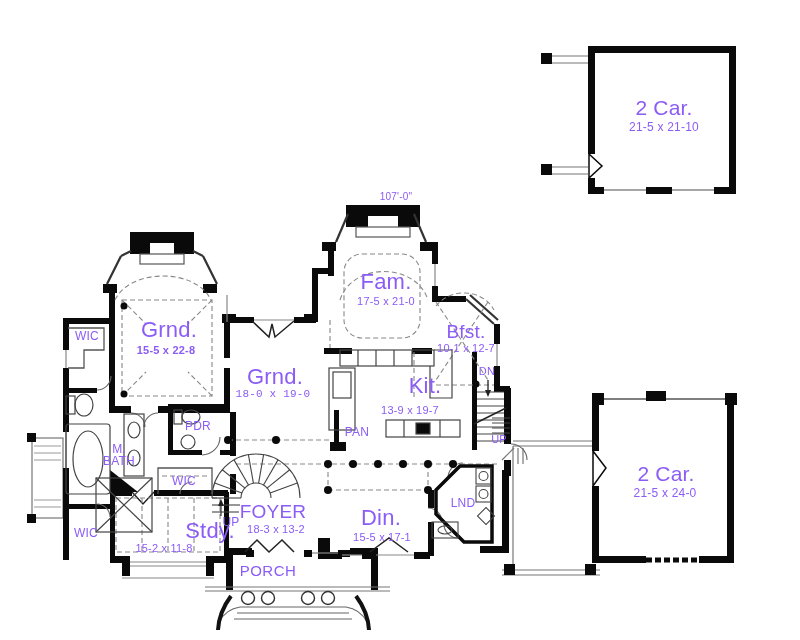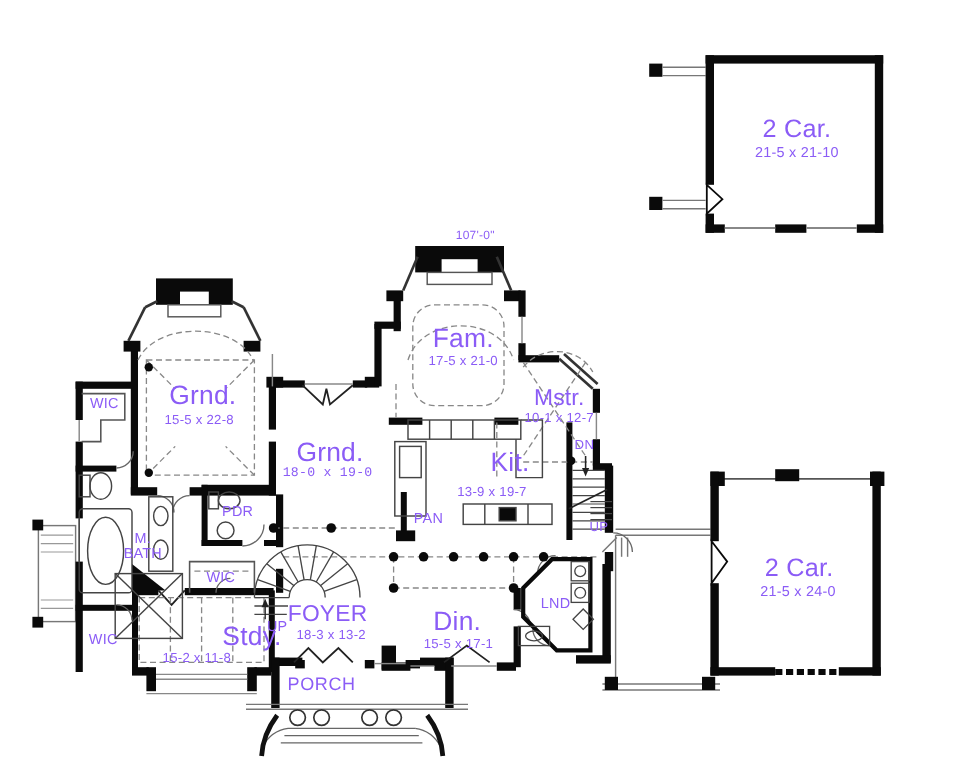--- a/index.html
+++ b/index.html
@@ -377,25 +377,25 @@
 </svg>
 
   <div class="lbl" style="left:396px;top:197px;font-size:10px;">107'-0"</div>
 
   <div class="lbl room-name" style="left:664px;top:108px;font-size:21px;">2 Car.</div>
   <div class="lbl room-dims" style="left:664px;top:127px;font-size:12px;">21-5 x 21-10</div>
 
   <div class="lbl room-name" style="left:386px;top:282px;">Fam.</div>
   <div class="lbl room-dims" style="left:386px;top:302px;">17-5 x 21-0</div>
 
-  <div class="lbl room-name" style="left:466px;top:332px;font-size:19px;">Mstr.</div>
+  <div class="lbl room-name" style="left:466px;top:332px;font-size:19px;">Bfst.</div>
   <div class="lbl room-dims" style="left:466px;top:349px;font-size:11px;">10-1 x 12-7</div>
 
   <div class="lbl room-name" style="left:169px;top:330px;">Grnd.</div>
-  <div class="lbl room-dims" style="left:166px;top:351px;">15-5 x 22-8</div>
+  <div class="lbl room-dims" style="left:166px;top:351px;font-weight:bold;">15-5 x 22-8</div>
 
   <div class="lbl room-name" style="left:275px;top:377px;">Grnd.</div>
   <div class="lbl room-dims" style="left:273px;top:395px;font-family:Liberation Mono, monospace;">18-0 x 19-0</div>
 
   <div class="lbl room-name" style="left:425px;top:386px;">Kit.</div>
   <div class="lbl room-dims" style="left:410px;top:411px;">13-9 x 19-7</div>
 
   <div class="lbl room-name" style="left:666px;top:474px;font-size:21px;">2 Car.</div>
   <div class="lbl room-dims" style="left:665px;top:493px;font-size:12px;">21-5 x 24-0</div>
 

